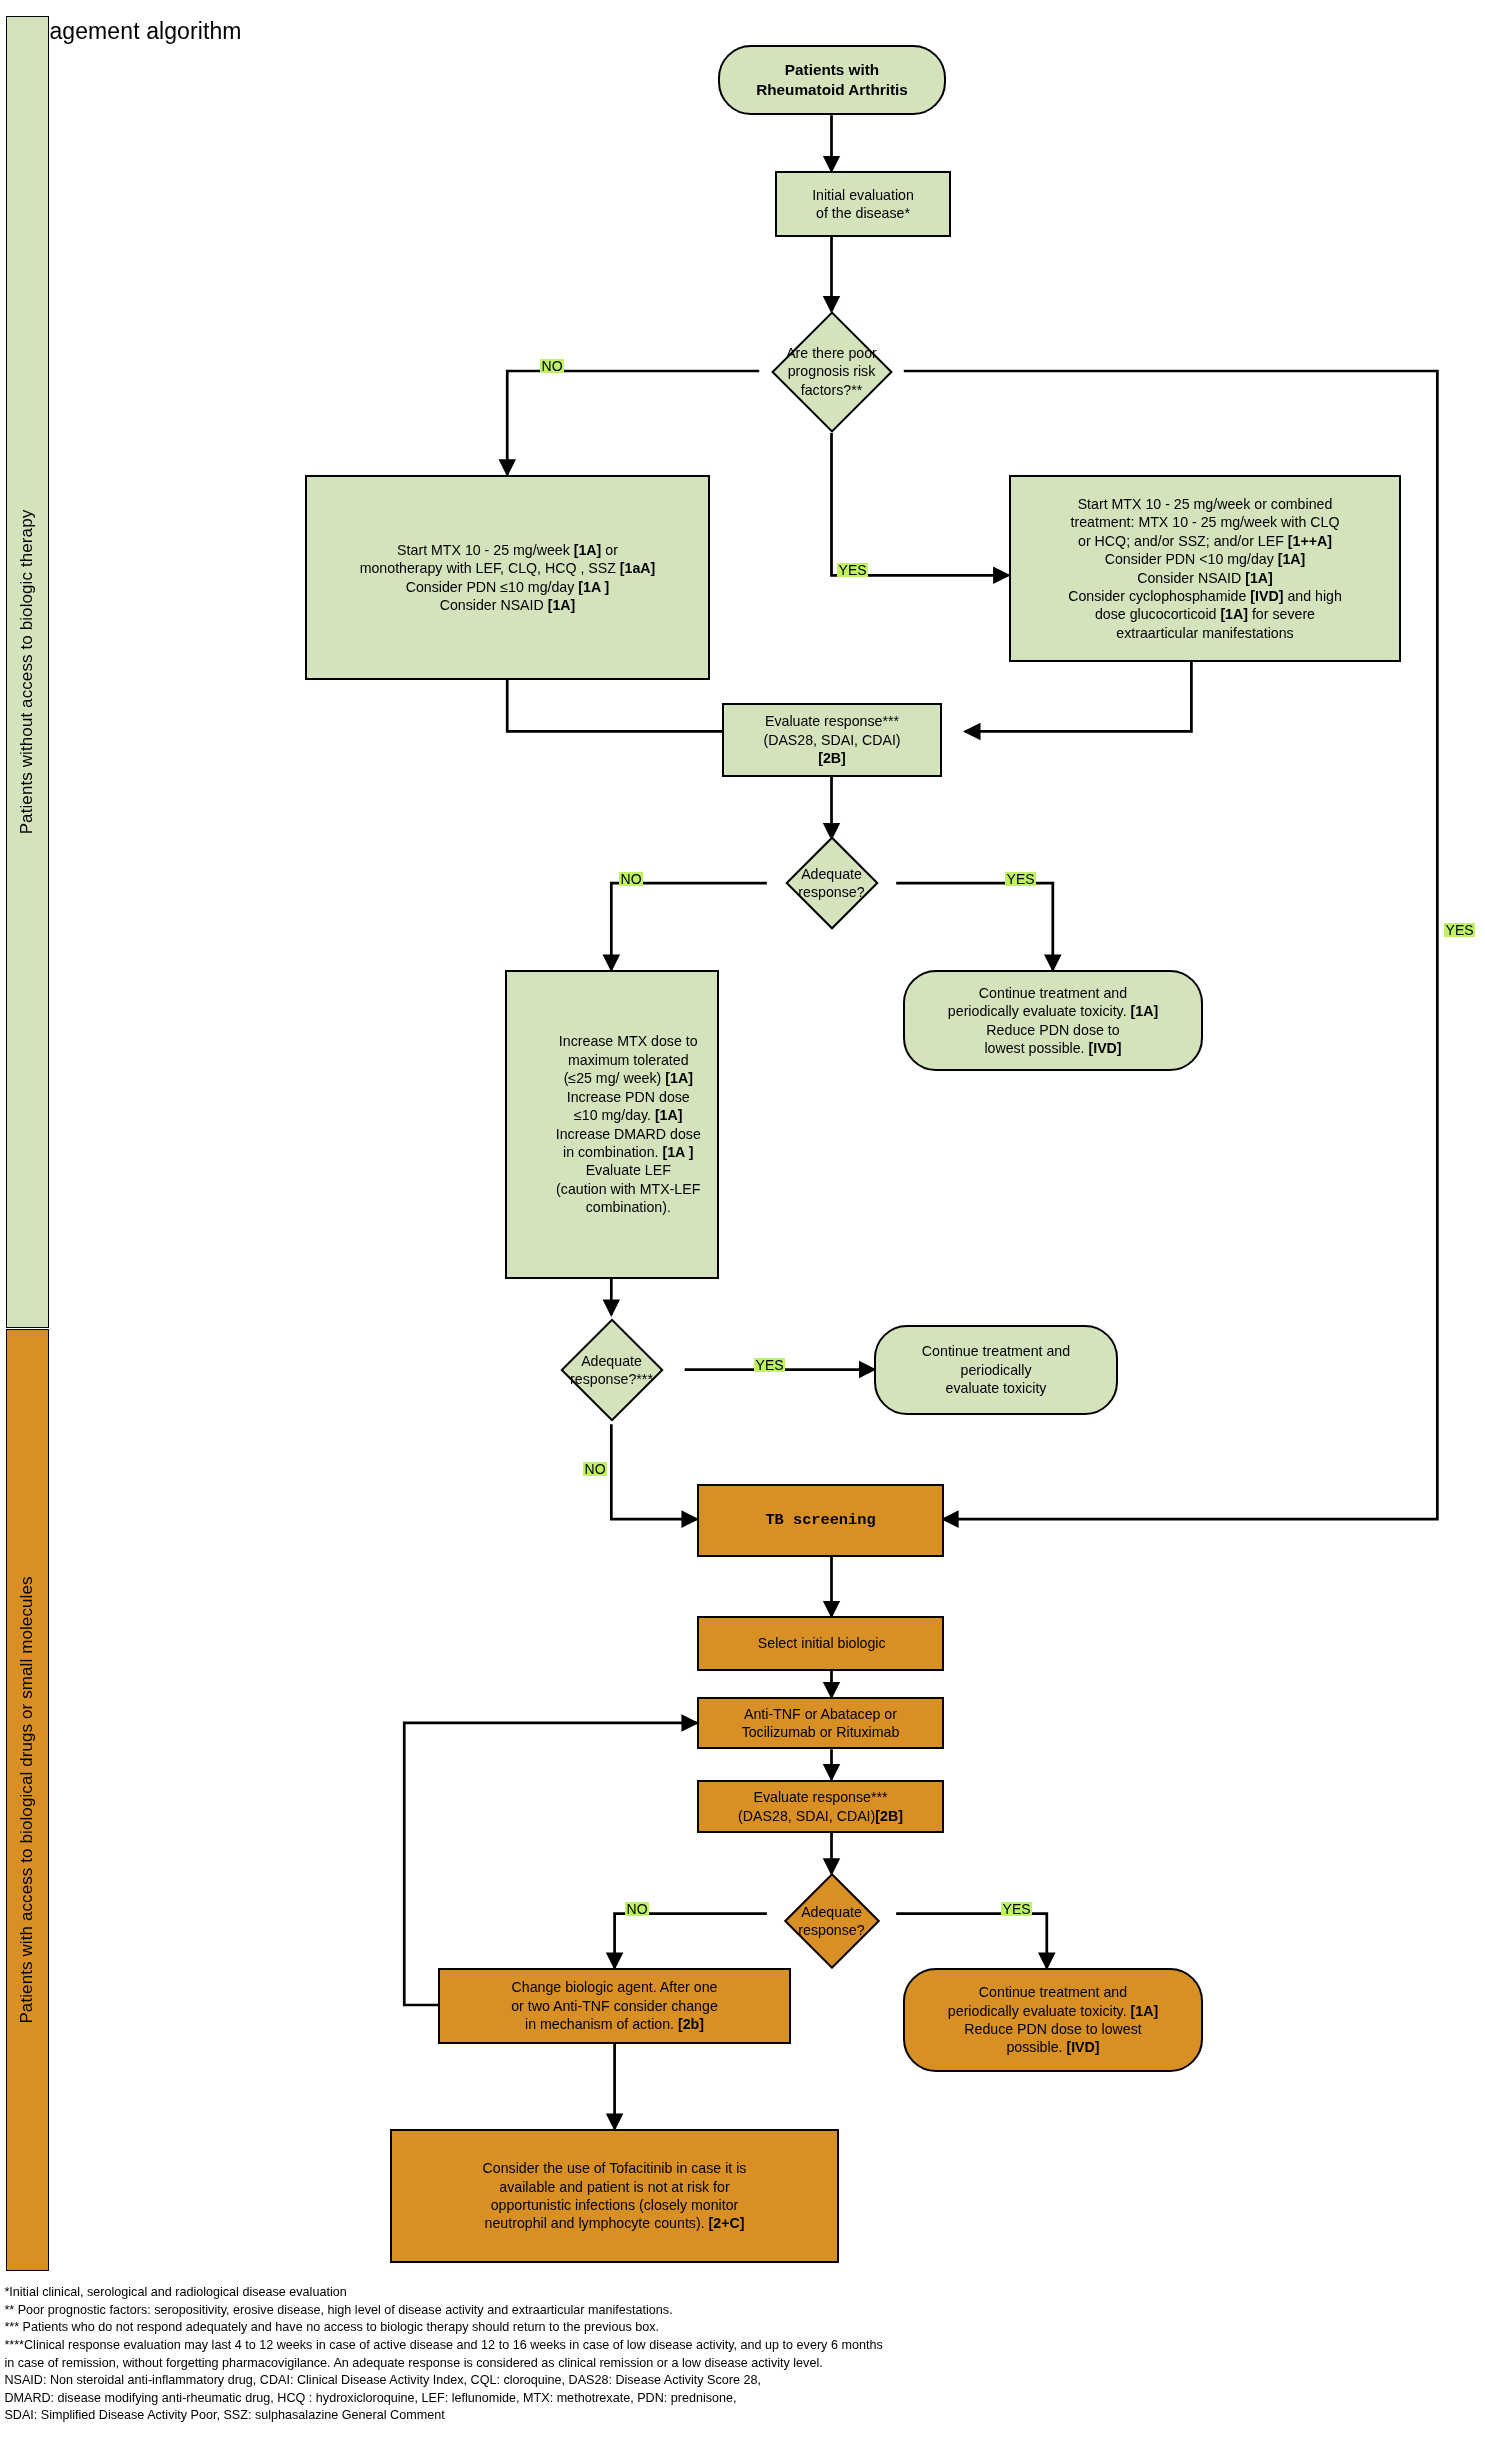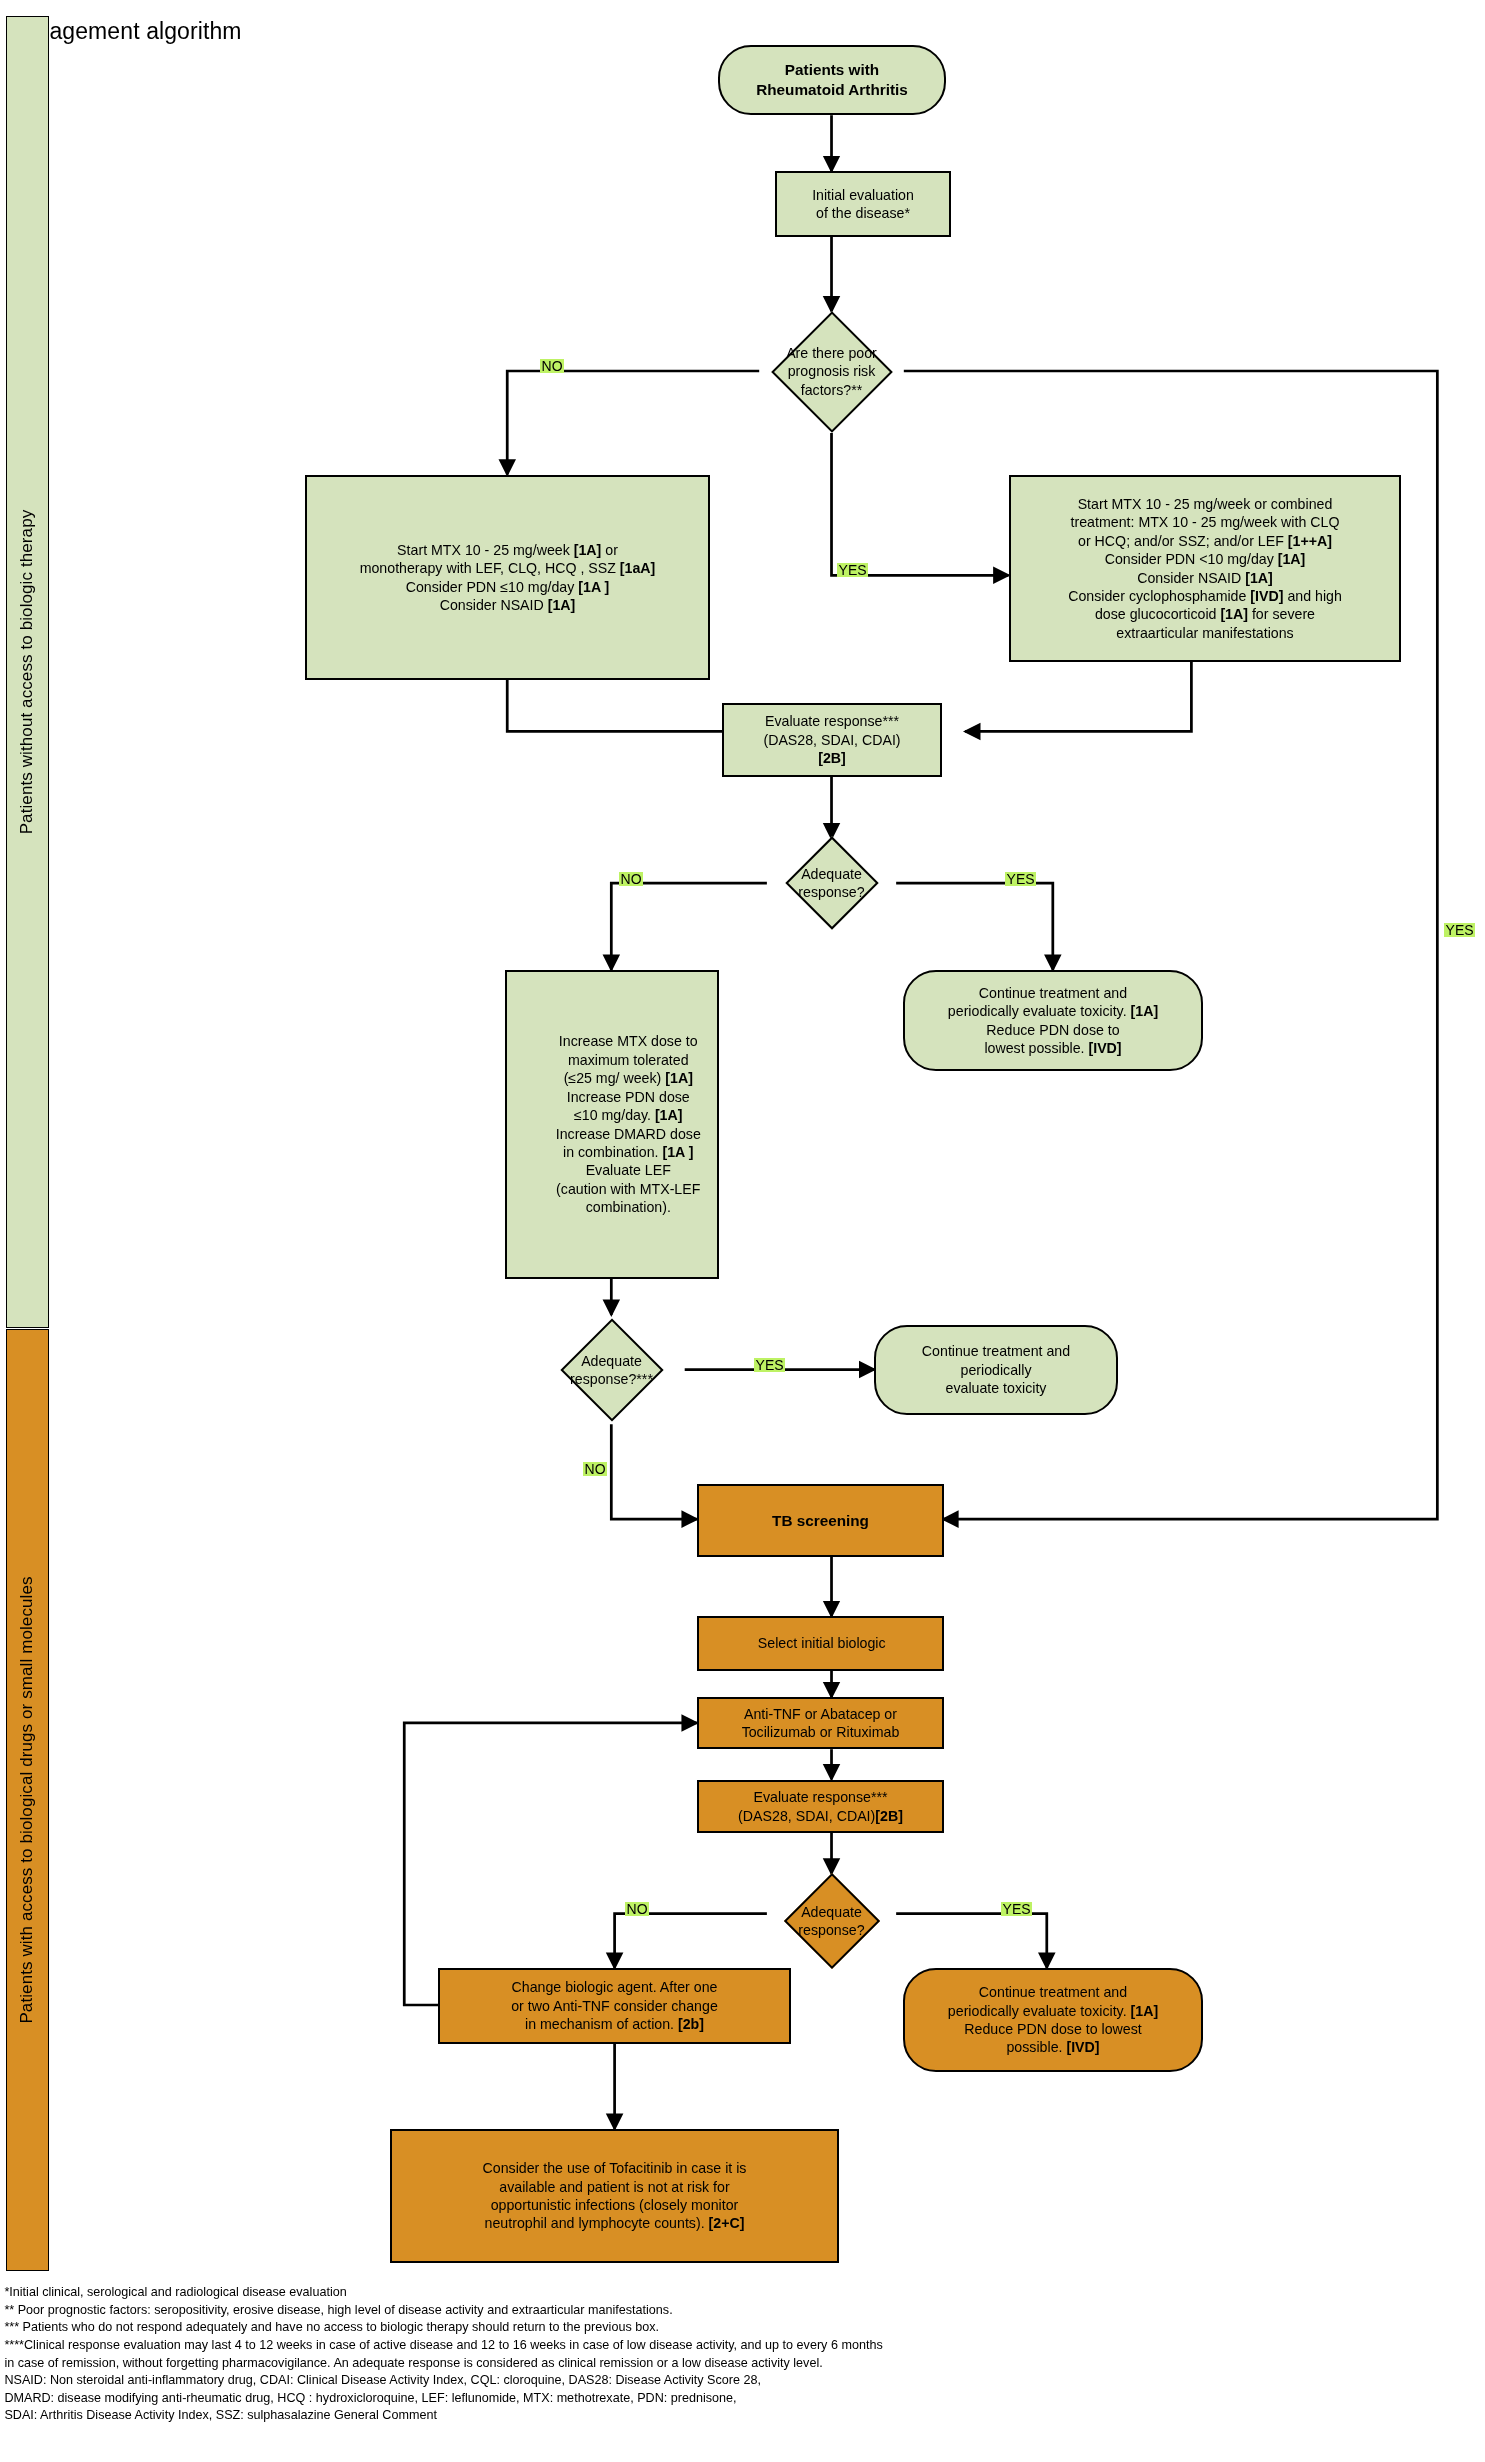--- a/index.html
+++ b/index.html
@@ -147,21 +147,21 @@
 
 <div class="diamond" style="left:538px;top:1315px;width:147px;height:110px;">
   <div class="dshape green" style="width:73px;height:73px;"></div>
   <div class="dtext">Adequate<br>response?***</div>
 </div>
 
 <div class="node green rounded" style="left:874px;top:1325px;width:244px;height:90px;">
   <span>Continue treatment and<br>periodically<br>evaluate toxicity</span>
 </div>
 
-<div class="node orange bold" style="left:697px;top:1484px;width:247px;height:73px;">
+<div class="node orange bold" style="left:697px;top:1484px;width:247px;height:73px;font-family:Liberation Mono, monospace;">
   <span>TB screening</span>
 </div>
 
 <div class="node orange" style="left:697px;top:1616px;width:247px;height:55px;padding-left:8px;">
   <span>Select initial biologic</span>
 </div>
 
 <div class="node orange" style="left:697px;top:1697px;width:247px;height:52px;">
   <span>Anti-TNF or Abatacep or<br>Tocilizumab or Rituximab</span>
 </div>
@@ -198,15 +198,15 @@
 <span class="elabel" style="left:1001px;top:1902px;">YES</span>
 
 <div id="footnotes">
   <div>*Initial clinical, serological and radiological disease evaluation</div>
   <div>** Poor prognostic factors: seropositivity, erosive disease, high level of disease activity and extraarticular manifestations.</div>
   <div>*** Patients who do not respond adequately and have no access to biologic therapy should return to the previous box.</div>
   <div>****Clinical response evaluation may last 4 to 12 weeks in case of active disease and 12 to 16 weeks in case of low disease activity, and up to every 6 months</div>
   <div>in case of remission, without forgetting pharmacovigilance. An adequate response is considered as clinical remission or a low disease activity level.</div>
   <div>NSAID: Non steroidal anti-inflammatory drug, CDAI: Clinical Disease Activity Index, CQL: cloroquine, DAS28: Disease Activity Score 28,</div>
   <div>DMARD: disease modifying anti-rheumatic drug, HCQ : hydroxicloroquine, LEF: leflunomide, MTX: methotrexate, PDN: prednisone,</div>
-  <div>SDAI: Arthritis Disease Activity Index, SSZ: sulphasalazine General Comment</div>
+  <div>SDAI: Simplified Disease Activity Poor, SSZ: sulphasalazine General Comment</div>
 </div>
 
 
 </body></html>

